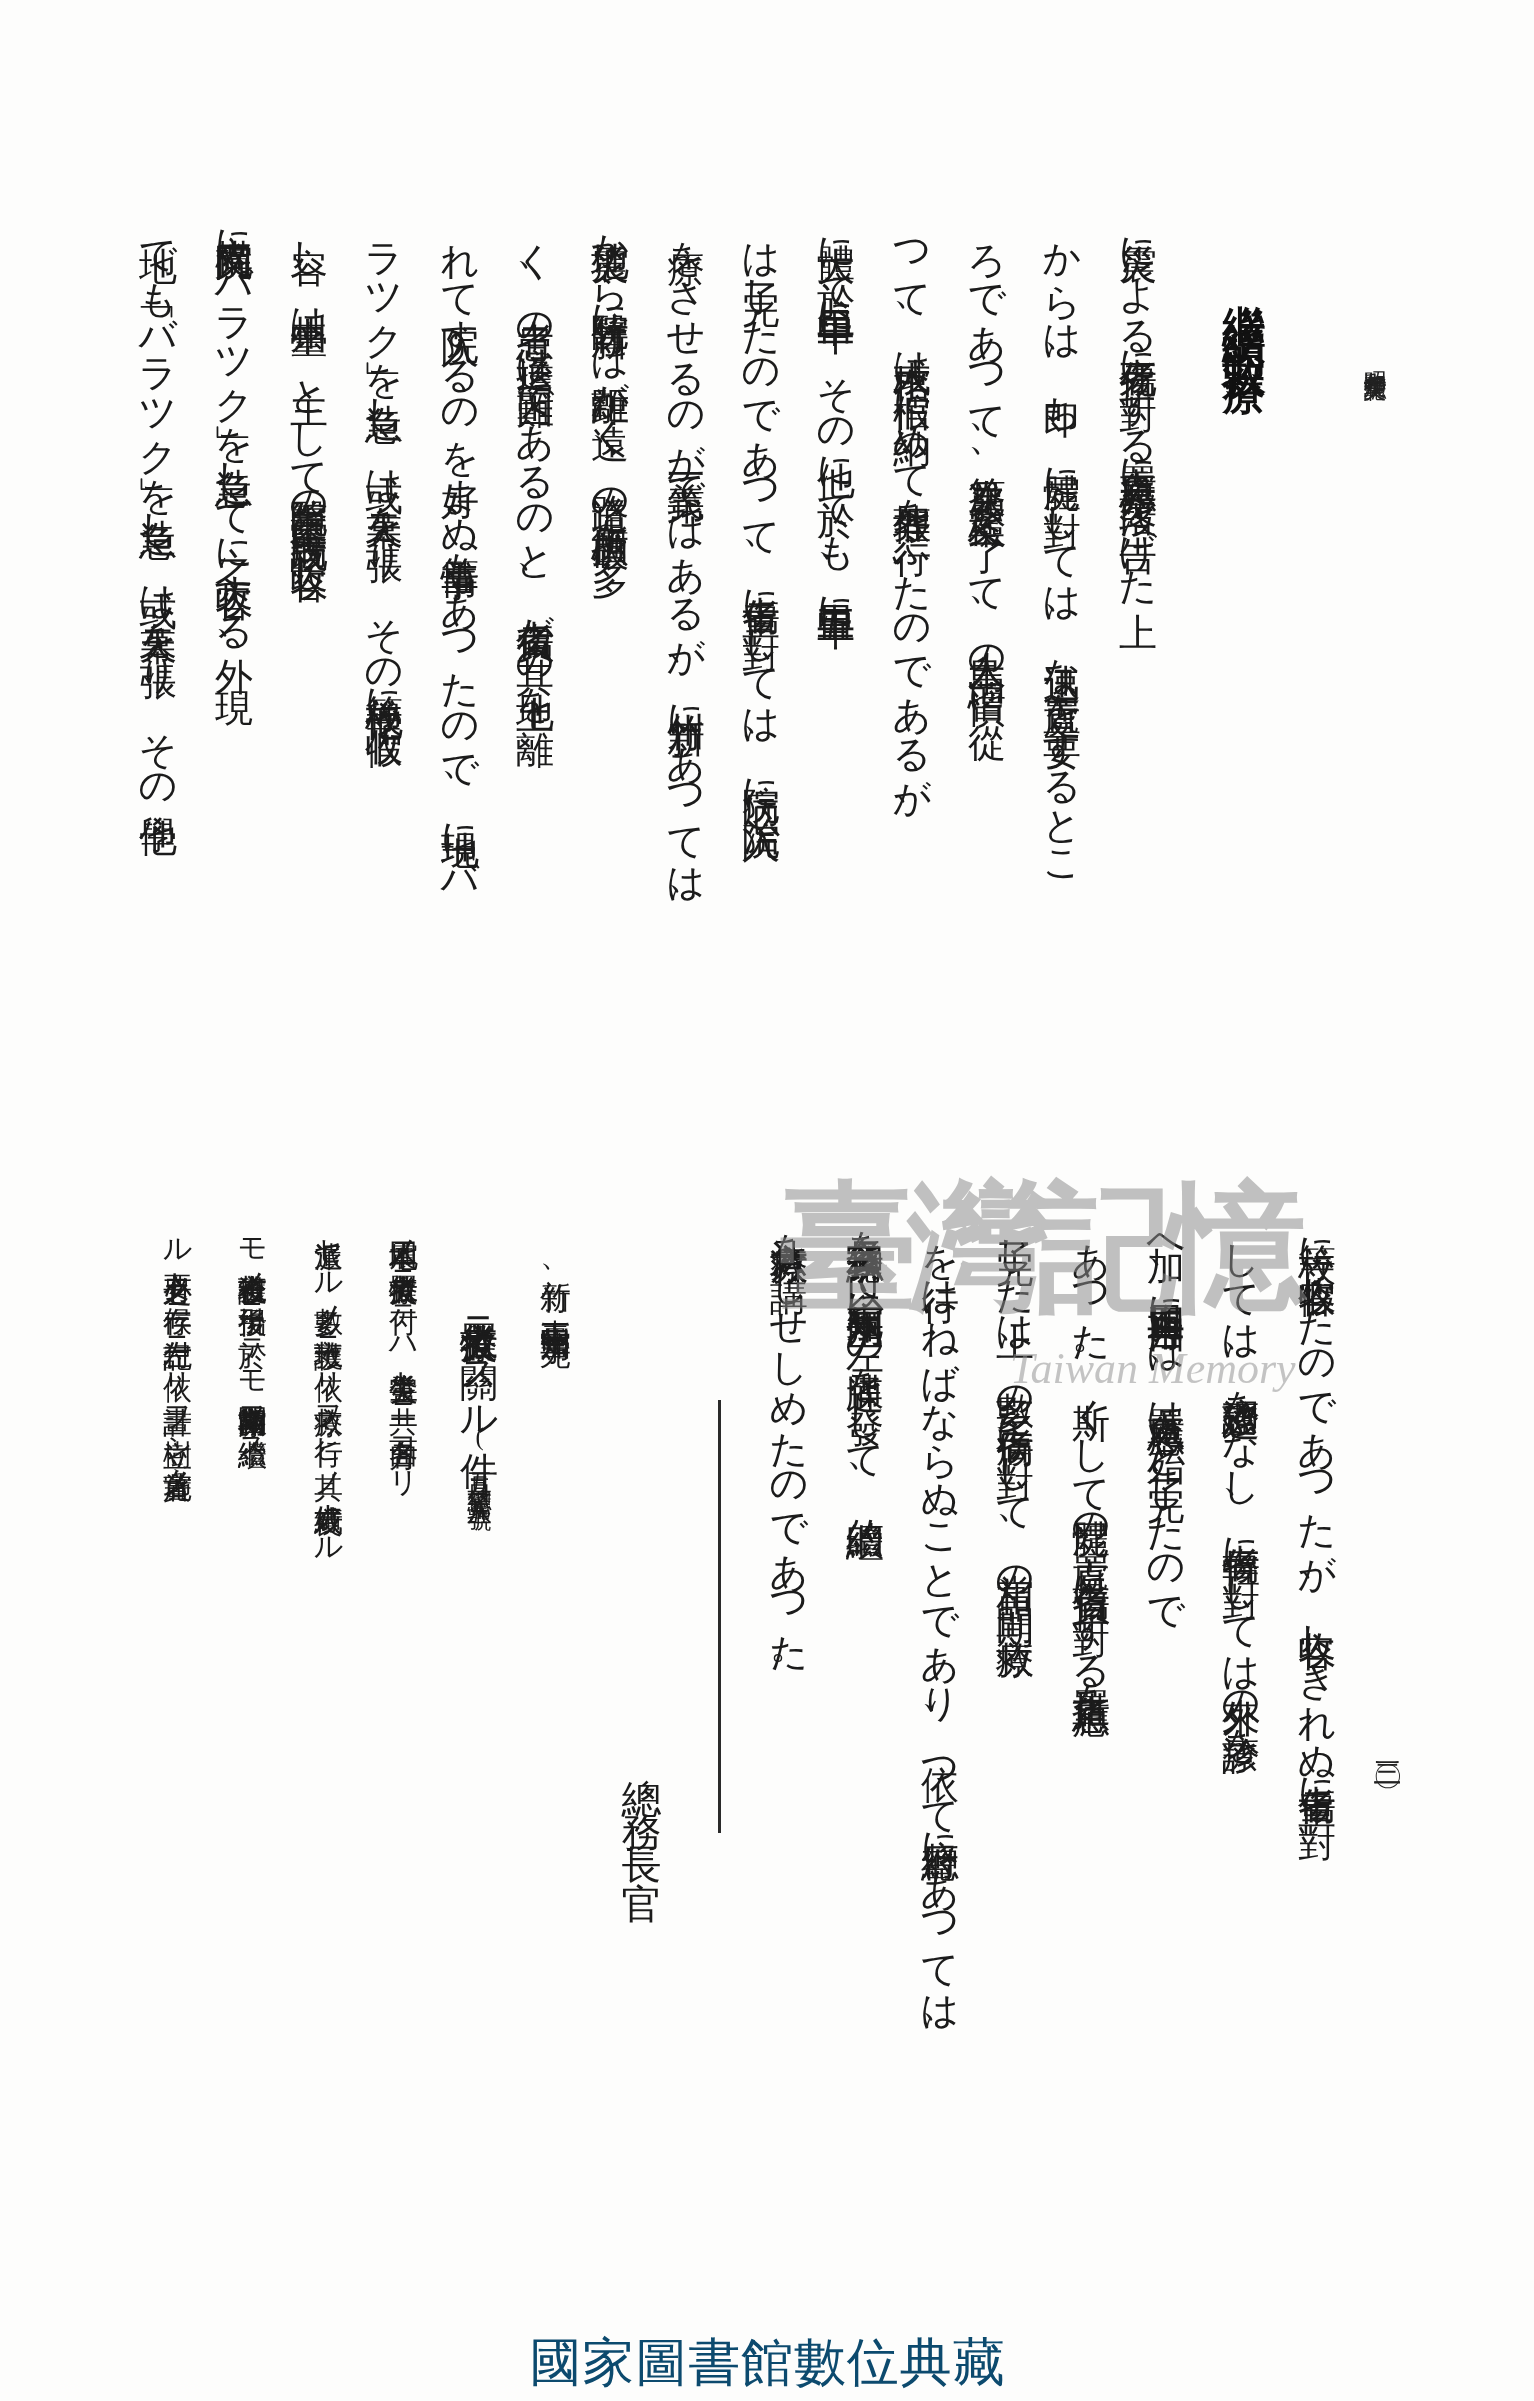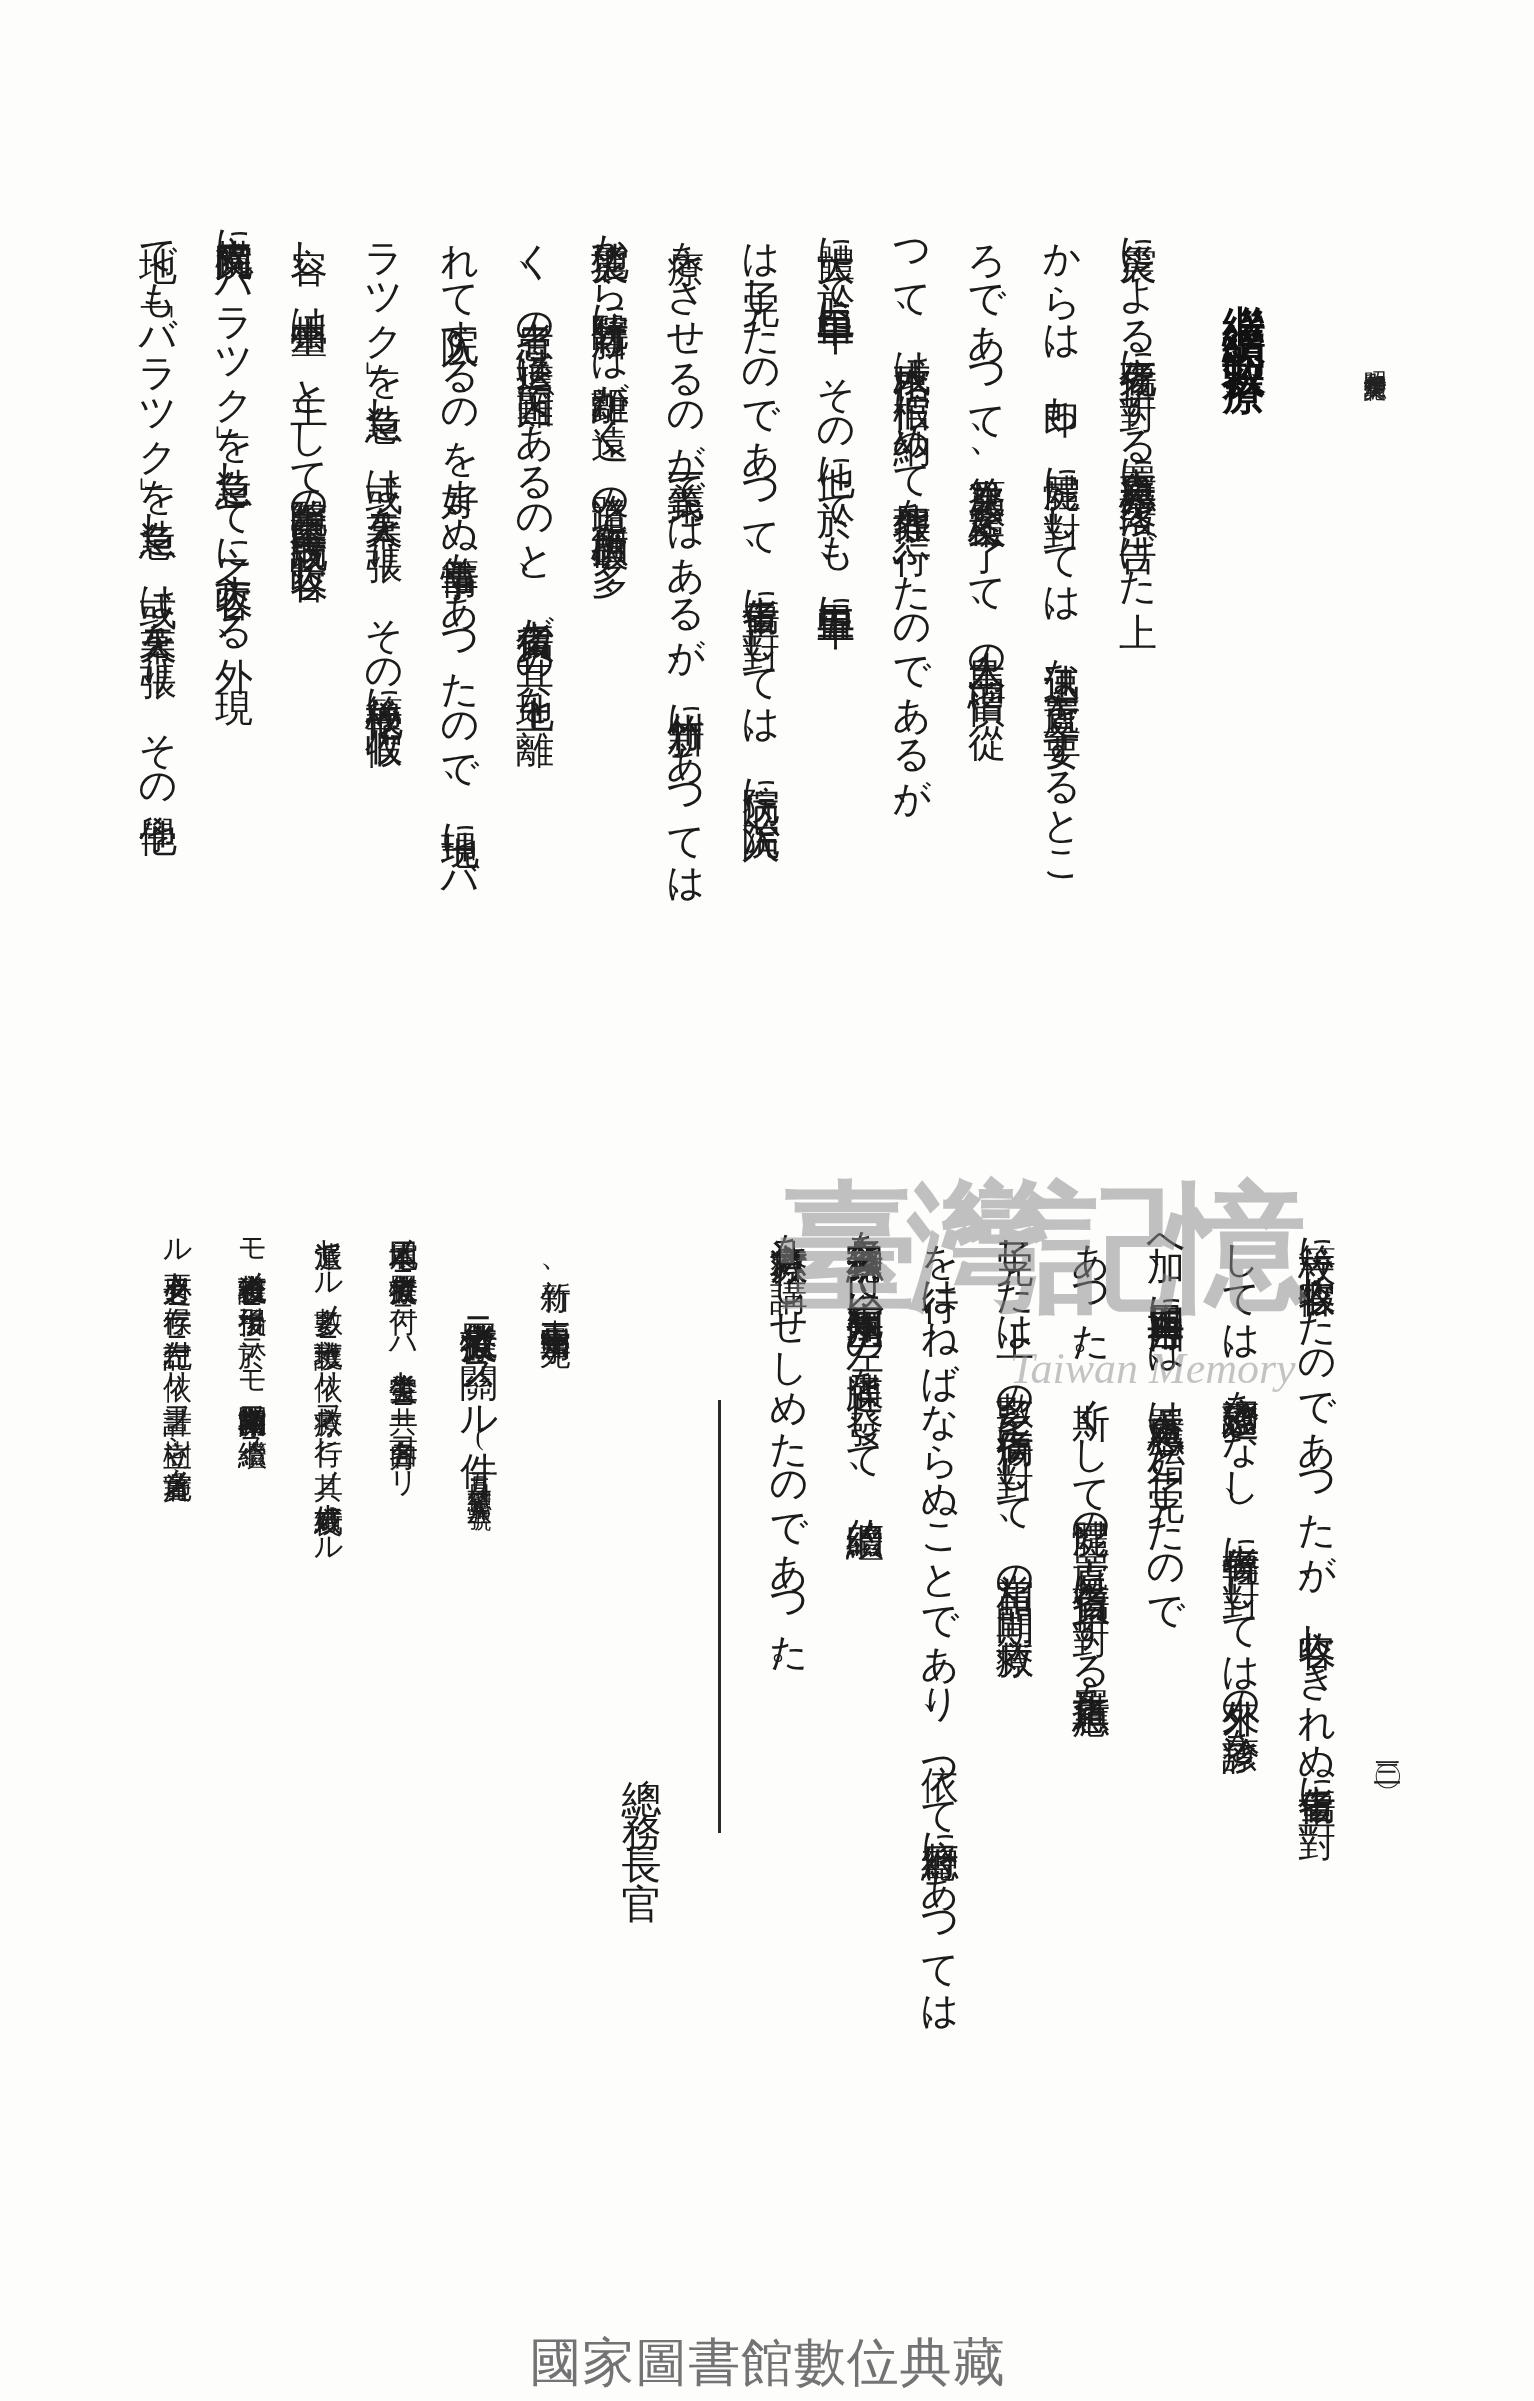--- a/index.html
+++ b/index.html
@@ -57,21 +57,21 @@
     color:#909090;
     font-family:"Liberation Serif","DejaVu Serif",serif;
     white-space:nowrap;
     margin-top:40px;
   }
   .footer{
     position:absolute;
     left:0;top:2328px;width:1535px;
     text-align:center;
     font-size:52px;letter-spacing:0.9px;
-    color:#737373;
+    color:#0c4a6e;
     font-family:"Liberation Sans","DejaVu Sans",sans-serif;
   }
 </style>
 </head>
 <body>
 
 <div class="page">
 
   <div class="vcol running-head" style="left:1363px;top:353px;">昭和十年臺灣震災誌</div>
 

